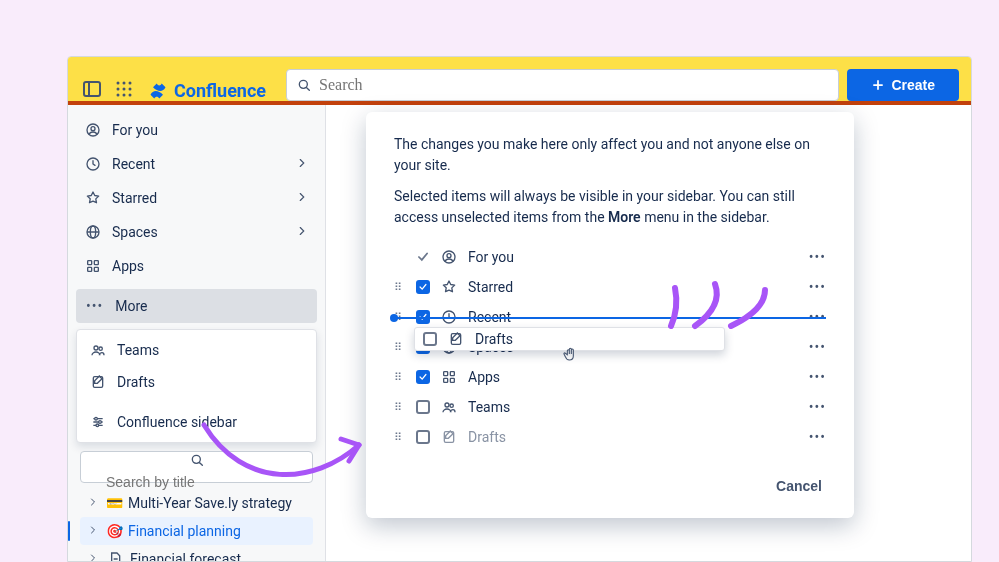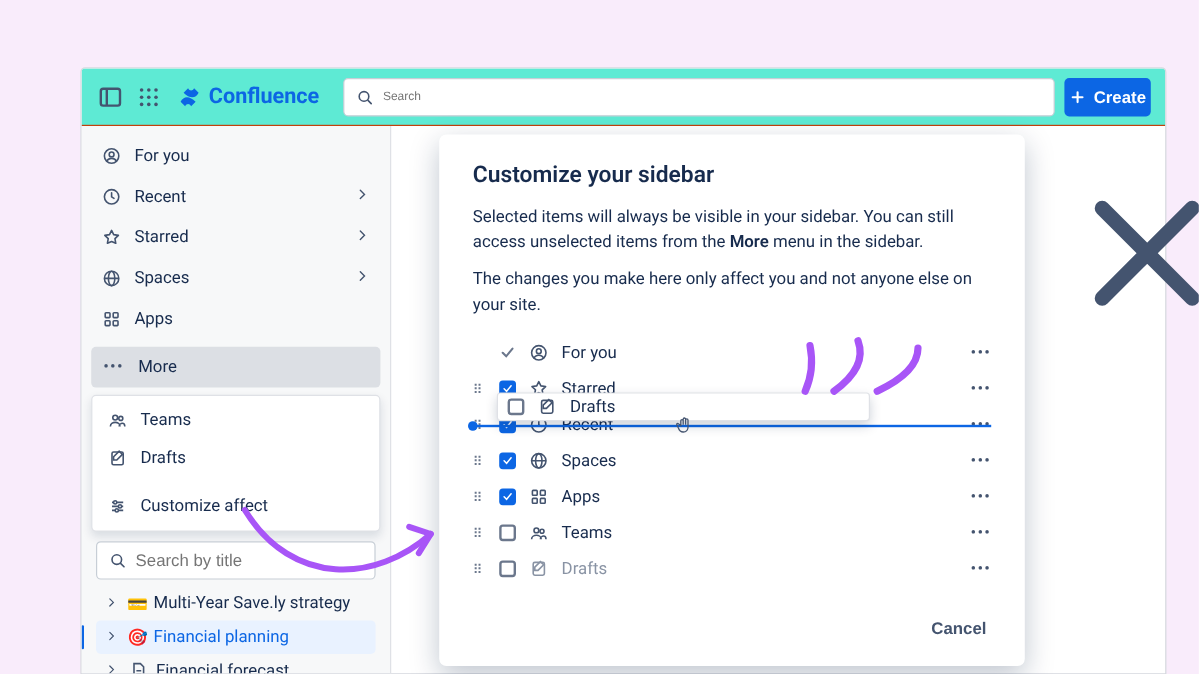--- a/index.html
+++ b/index.html
@@ -16,36 +16,36 @@
     position: absolute;
     left: 67px; top: 56px;
     width: 905px; height: 506px;
     background: #fff;
     border: 1px solid #d5d9de;
     border-radius: 4px 4px 0 0;
     overflow: hidden;
   }
   .topbar {
     height: 48px;
-    border-bottom: 1px solid #c2410c;
-    display: flex; align-items: center;
+    border-bottom: 4px solid #c2410c;
+    display: flex; align-items: flex-end;
     gap: 8px; padding: 0 12px;
-    background: #5eead4;
+    background: #fde047;
   }
   .tb-icon { width: 24px; height: 24px; display:flex; align-items:center; justify-content:center; color:#44546f; border-radius:4px;}
   .logo { display:flex; align-items:center; gap:6px; color:#0c66e4; font-weight:700; font-size:18px; margin-left:4px; margin-right:12px;}
   .logo svg { width:20px; height:20px; }
   .search {
     flex: 1; height: 32px;
     background: #fff; border:1px solid #c7ced6; border-radius:4px;
     display:flex; align-items:center; padding:0 8px; color:#6b778c; gap:6px;
   }
-  .search input { border:0; outline:0; flex:1; font-size:10px; background:transparent; color:#172B4D;}
+  .search input { border:0; outline:0; flex:1; font-size:16px; background:transparent; color:#172B4D;font-family:Liberation Serif, serif;}
   .create-btn {
-    height: 32px; padding: 0 4px; background:#0c66e4; color:#fff;
+    height: 32px; padding: 0 24px; background:#0c66e4; color:#fff;
     border:0; border-radius:4px; font-weight:600; font-size:14px;
     display:flex; align-items:center; gap:6px;
   }
   
   .sidebar {
     position:absolute; left:0; top:48px; bottom:0; width:258px;
     background:#f7f8f9; border-right:1px solid #dfe1e6;
     padding:8px 0;
   }
   .nav-item {
@@ -62,21 +62,21 @@
   
   .more-popup {
     margin:0 8px; background:#fff; border:1px solid #dfe1e6; border-radius:4px;
     box-shadow:0 4px 8px rgba(9,30,66,0.12); padding:4px 0;
   }
   .more-popup .nav-item { height:32px; padding:0 12px; }
 
   .sb-divider { height:8px; }
   .sb-search {
     margin:8px 12px 6px; height:32px; border:1px solid #c7ced6; border-radius:4px;
-    background:#fff; display:flex; align-items:center; padding:0 8px; gap:6px; color:#6b778c;
+    background:#fff; display:flex; align-items:center; padding:0 8px; gap:6px; color:#6b778c;flex-direction:column;
   }
   .sb-search input { border:0; outline:0; flex:1; font-size:14px; background:transparent;}
   .tree { padding: 0 12px; }
   .tree-row {
     display:flex; align-items:center; gap:6px; height:28px;
     padding:0 6px; font-size:14px; color:#172B4D; border-radius:4px;
   }
   .tree-row.sel { background:#e9f2ff; color:#0c66e4; }
   .tree-row .tchev { width:14px; color:#44546f; font-size:12px; text-align:center;}
   .tree-row .emoji { width:16px; }
@@ -330,21 +330,21 @@
             <span>Drafts</span>
           </div>
         </div>
       <div class="sb-divider"></div>
       <div class="nav-item">
         <span class="icon">
             <svg>
               <use href="#i-sliders"></use>
             </svg>
           </span>
-        <span>Customize affect</span>
+        <span>Confluence sidebar</span>
       </div>
     </div>
 
     <div class="sb-search">
       <span class="icon">
           <svg>
             <use href="#i-search"></use>
           </svg>
         </span>
       <input placeholder="Search by title" style="">
@@ -374,30 +374,24 @@
               <use href="#i-page"></use>
             </svg>
           </span>
           <span>Financial forecast</span>
         </div>
       </div>
   </div>
 </div>
 
 <div class="modal">
-  <div class="modal-head">
-    <div class="modal-title">Customize your sidebar</div>
-    <div class="close-x"><svg>
-          <use href="#i-x"></use>
-        </svg></div>
-  </div>
+  <p>The changes you make here only affect you and not anyone else on your site.</p>
   <p>
     <span>Selected items will always be visible in your sidebar. You can still access unselected items from the </span><b>More</b><span> menu in the sidebar.</span>
   </p>
-  <p>The changes you make here only affect you and not anyone else on your site.</p>
 
   <div class="opt-list" id="opt-list">
       <div class="opt-row">
         <span class="grip"></span>
         <span class="cbx locked">
           <svg width="14" height="14">
             <use href="#i-check"></use>
           </svg>
         </span>
         <span class="icon">

